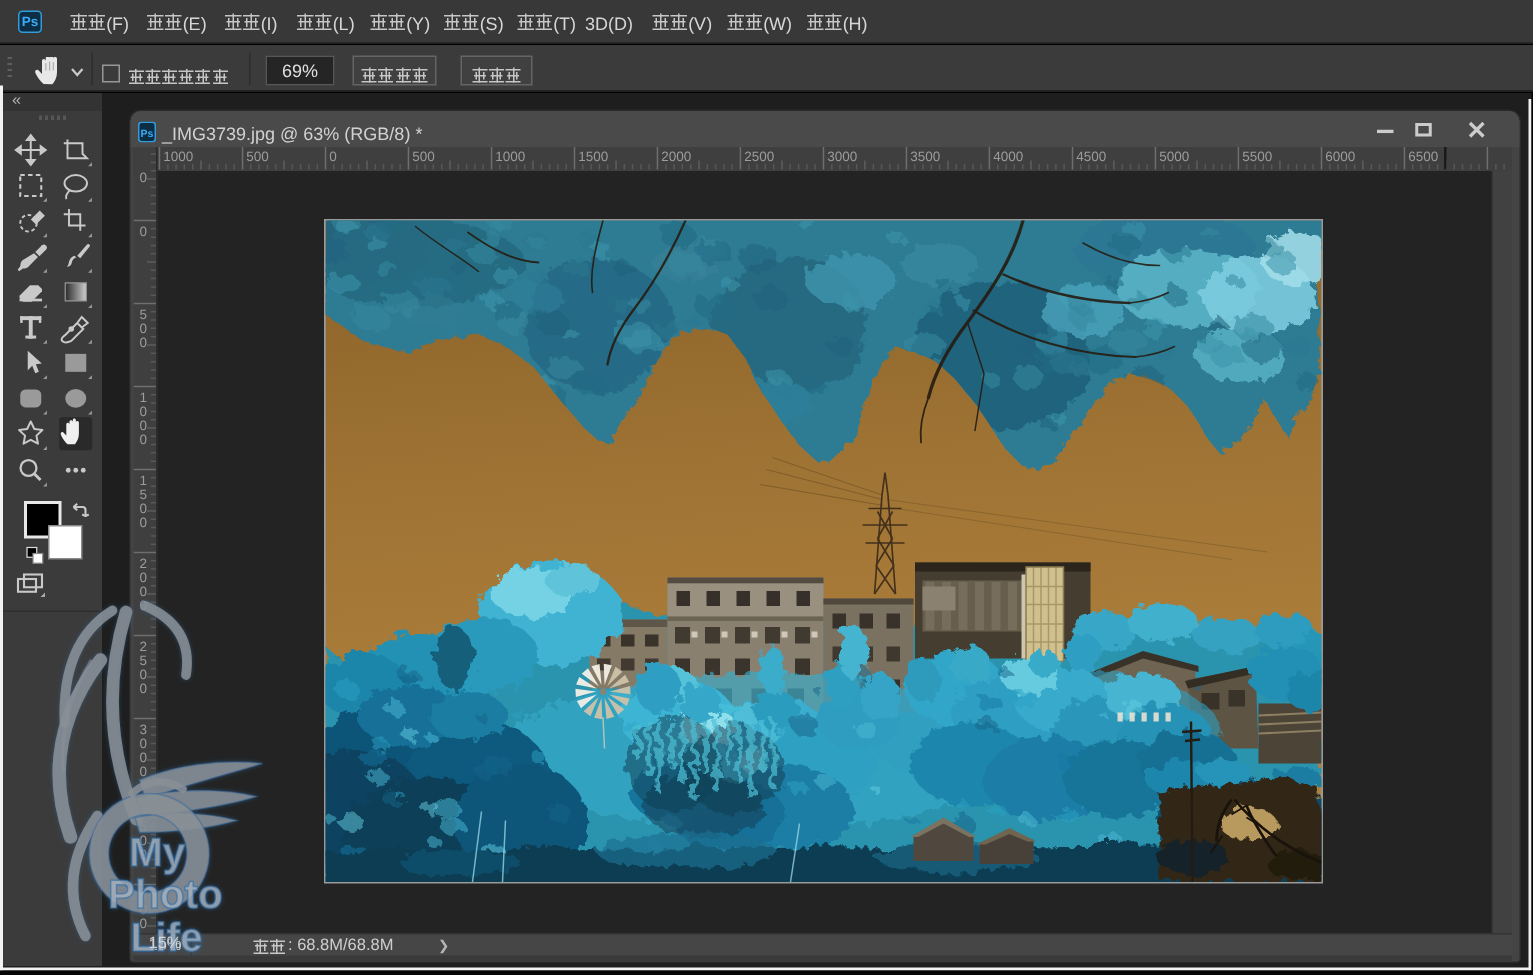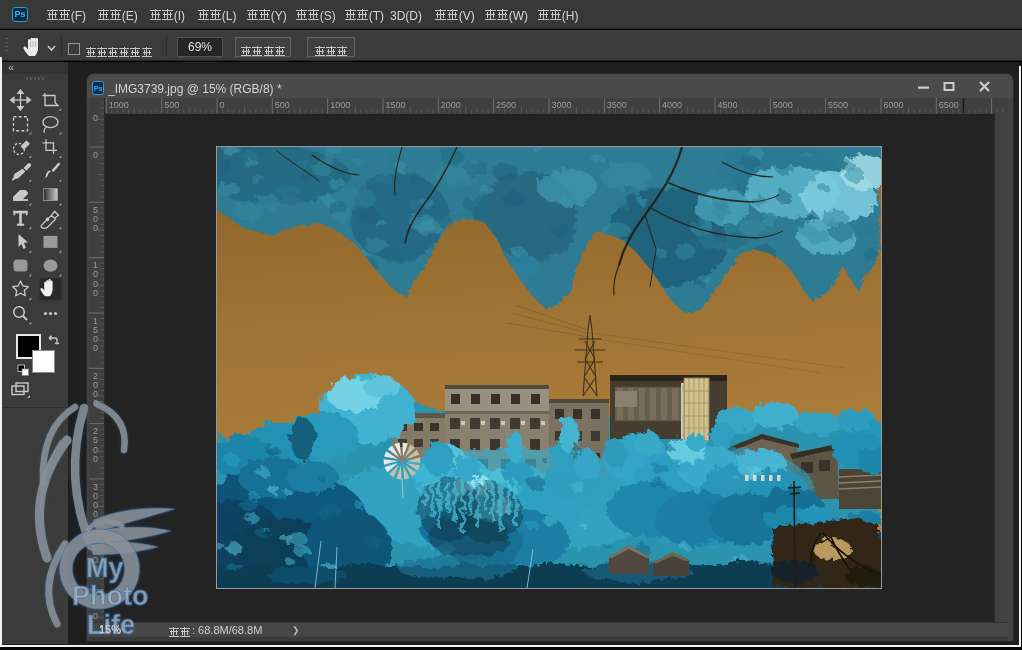--- a/index.html
+++ b/index.html
@@ -153,21 +153,21 @@
     <path d="M26.7,225.99999999999997 l2.6,0 l0,-2.6 Z" fill="#9a9a9a"></path>
     <path d="M26.7,250.29999999999998 l2.6,0 l0,-2.6 Z" fill="#9a9a9a"></path>
   </svg>
 
 <div class="abs" style="left:87px;top:74px;width:926px;height:567px;background:#444444;border-radius:7px 7px 2px 2px;box-shadow:0 0 0 1px #2a2a2a"></div>
 <div class="abs" style="left:87px;top:74px;width:926px;height:24px;background:#4a4a4a;border-radius:7px 7px 0 0"></div>
 <svg class="abs" style="left:92px;top:81px" width="12" height="14" viewBox="0 0 12 14">
     <rect x="0.5" y="0.5" width="11" height="13" rx="2" fill="#0d2d44" stroke="#2f9ddb" stroke-width="1"></rect>
     <text x="6" y="10" text-anchor="middle" font-size="7" font-weight="bold" fill="#3cacf7">Ps</text>
   </svg>
-<div class="abs" style="left:108px;top:82px;color:#d2d2d2;font-size:12px">_IMG3739.jpg @ 15% (RGB/8) *</div>
+<div class="abs" style="left:108px;top:82px;color:#d2d2d2;font-size:12px">_IMG3739.jpg @ 63% (RGB/8) *</div>
 <svg class="abs" style="left:910px;top:80px" width="90" height="14" viewBox="0 0 90 14">
 <rect x="8" y="6.5" width="11" height="2.2" fill="#cccccc"></rect>
 <rect x="34.5" y="3" width="9" height="7" fill="none" stroke="#cccccc" stroke-width="2"></rect>
 <path d="M70,2 L79,11 M79,2 L70,11" stroke="#cccccc" stroke-width="2.2"></path>
 </svg>
 
 <div class="abs" style="left:89px;top:98px;width:15px;height:16px;background:#424242;border-right:1px solid #333;border-bottom:1px solid #333"></div>
 <svg class="abs" style="left:89px;top:98px" width="919" height="16" viewBox="0 0 919 16">
     <rect width="919" height="16" fill="#3f3f3f"></rect>
     <g transform="translate(0,0)">

